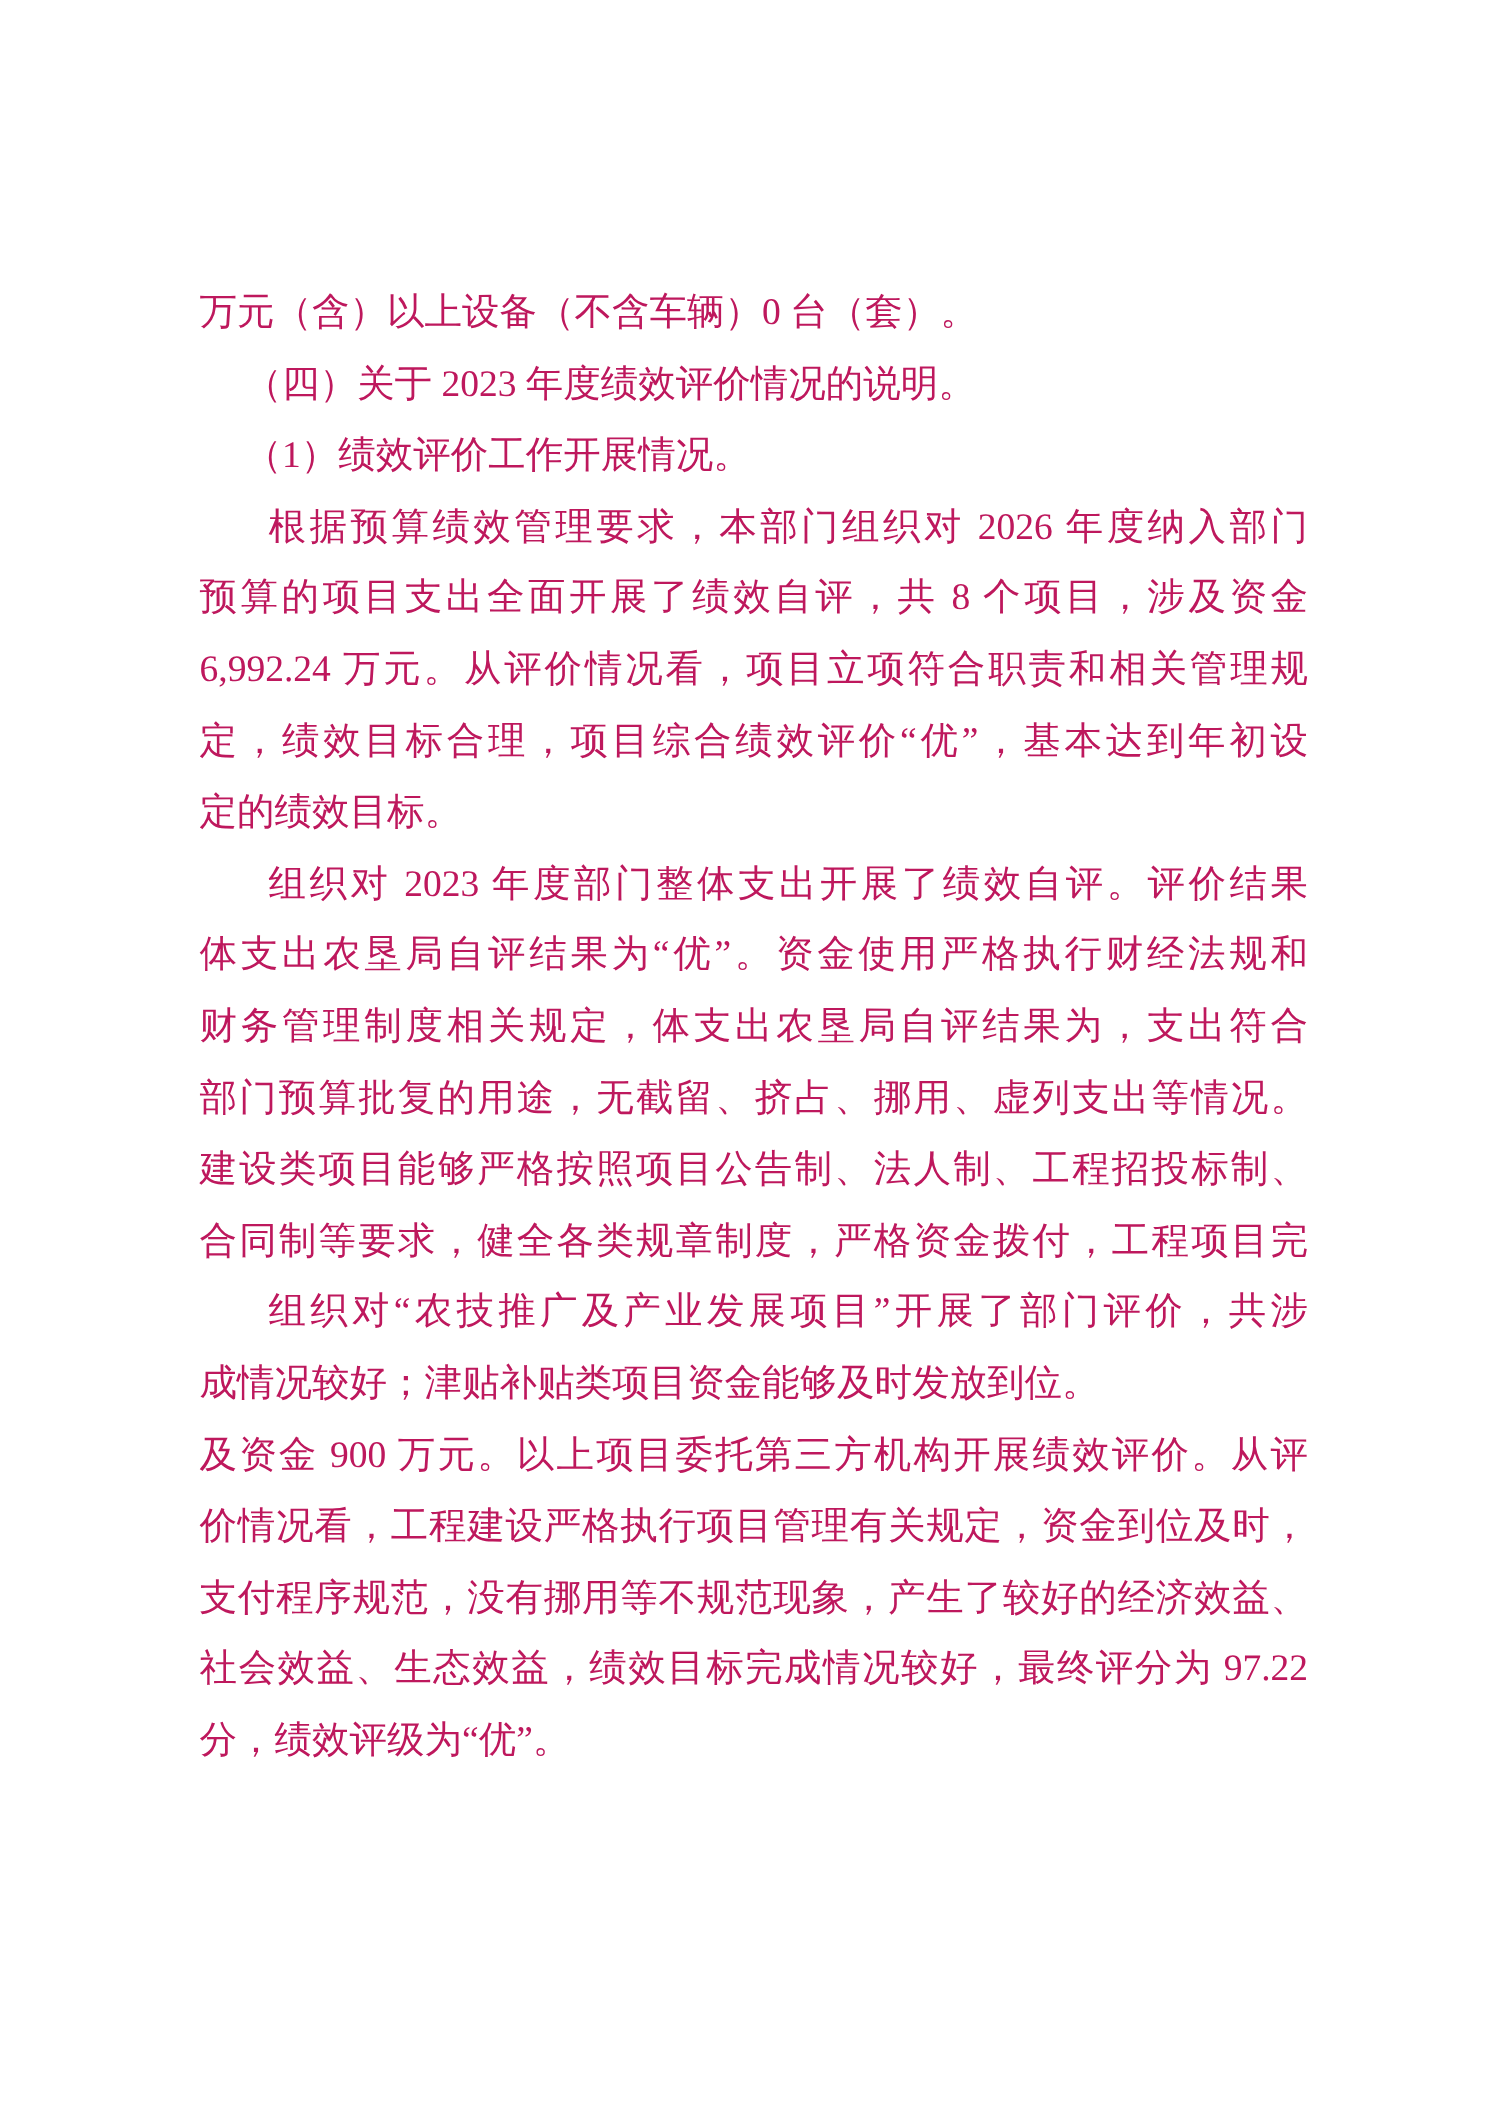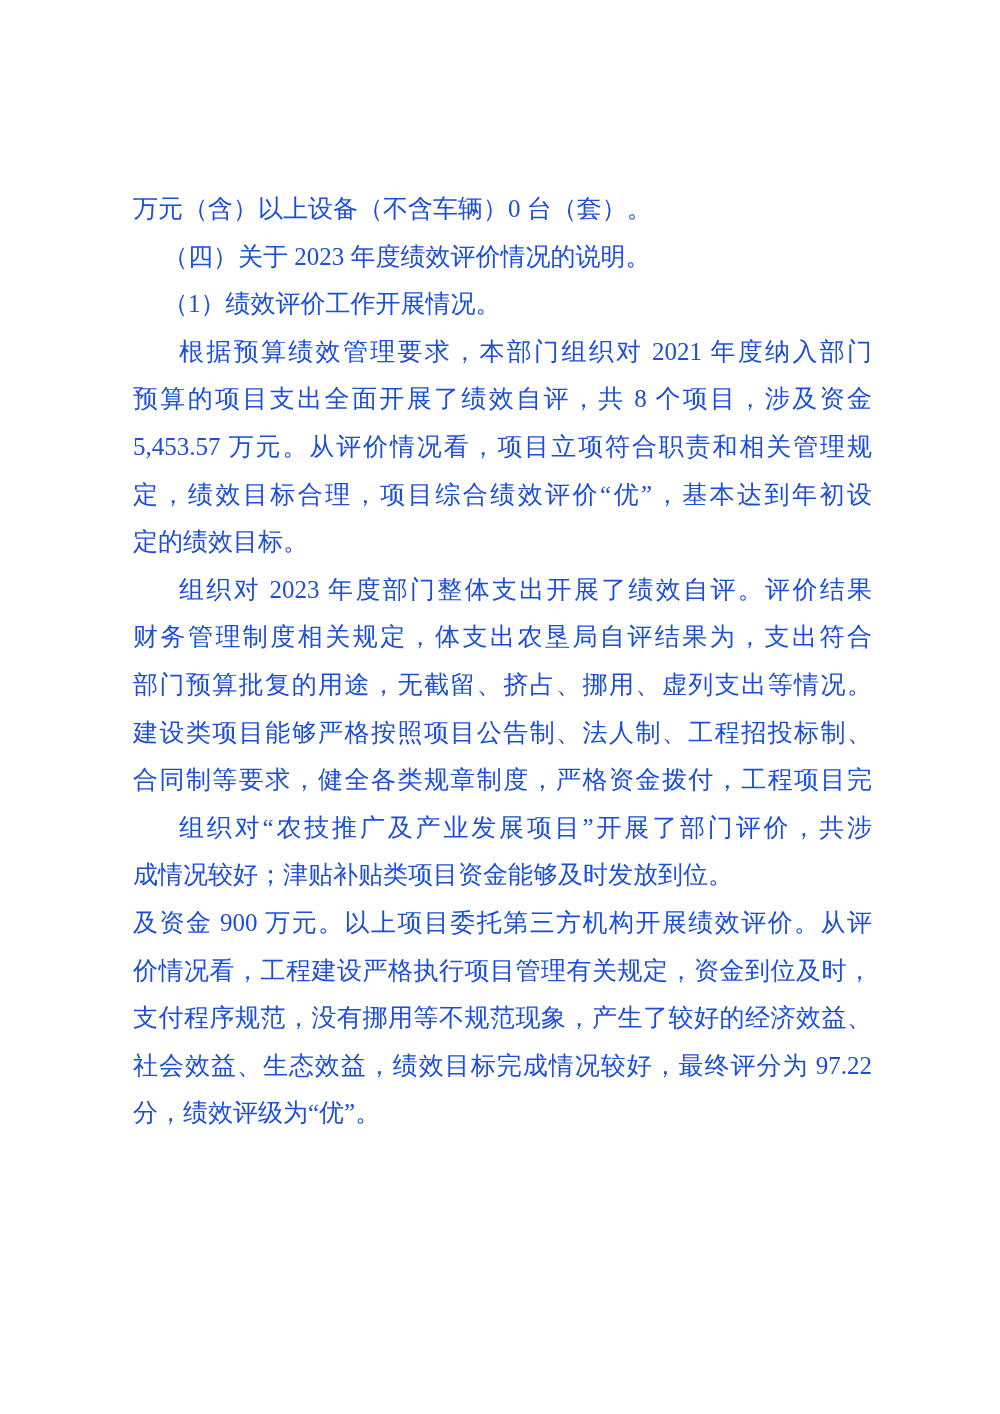--- a/index.html
+++ b/index.html
@@ -6,21 +6,21 @@
     margin: 0;
     padding: 0;
     background: #ffffff;
   }
   .page {
     position: relative;
     width: 1000px;
     height: 1222px;
     background: #ffffff;
     font-family: "Liberation Serif", "DejaVu Serif", serif;
-    color: #1d4ed8;
+    color: #be185d;
     overflow: hidden;
   }
   .textblock {
     position: absolute;
     left: 133px;
     top: 185px;
     width: 739px;
   }
   .ln {
     height: 47.6px;
@@ -51,26 +51,27 @@
   }
 </style>
 </head>
 <body>
 
 <div class="page">
   <div class="textblock">
     <div class="ln">万元（含）以上设备（不含车辆）0 台（套）。</div>
     <div class="ln indh">（四）关于 2023 年度绩效评价情况的说明。</div>
     <div class="ln indh">（1）绩效评价工作开展情况。</div>
-    <div class="ln ind fill">根据预算绩效管理要求，本部门组织对 2021 年度纳入部门</div>
+    <div class="ln ind fill">根据预算绩效管理要求，本部门组织对 2026 年度纳入部门</div>
     <div class="ln fill">预算的项目支出全面开展了绩效自评，共 8 个项目，涉及资金</div>
-    <div class="ln fill">5,453.57 万元。从评价情况看，项目立项符合职责和相关管理规</div>
+    <div class="ln fill">6,992.24 万元。从评价情况看，项目立项符合职责和相关管理规</div>
     <div class="ln fill">定，绩效目标合理，项目综合绩效评价“优”，基本达到年初设</div>
     <div class="ln">定的绩效目标。</div>
     <div class="ln ind fill">组织对 2023 年度部门整体支出开展了绩效自评。评价结果</div>
+    <div class="ln fill">体支出农垦局自评结果为“优”。资金使用严格执行财经法规和</div>
     <div class="ln fill">财务管理制度相关规定，体支出农垦局自评结果为，支出符合</div>
     <div class="ln fill">部门预算批复的用途，无截留、挤占、挪用、虚列支出等情况。</div>
     <div class="ln fill">建设类项目能够严格按照项目公告制、法人制、工程招投标制、</div>
     <div class="ln fill">合同制等要求，健全各类规章制度，严格资金拨付，工程项目完</div>
     <div class="ln ind fill">组织对“农技推广及产业发展项目”开展了部门评价，共涉</div>
     <div class="ln">成情况较好；津贴补贴类项目资金能够及时发放到位。</div>
     <div class="ln fill">及资金 900 万元。以上项目委托第三方机构开展绩效评价。从评</div>
     <div class="ln fill">价情况看，工程建设严格执行项目管理有关规定，资金到位及时，</div>
     <div class="ln fill">支付程序规范，没有挪用等不规范现象，产生了较好的经济效益、</div>
     <div class="ln fill">社会效益、生态效益，绩效目标完成情况较好，最终评分为 97.22</div>

